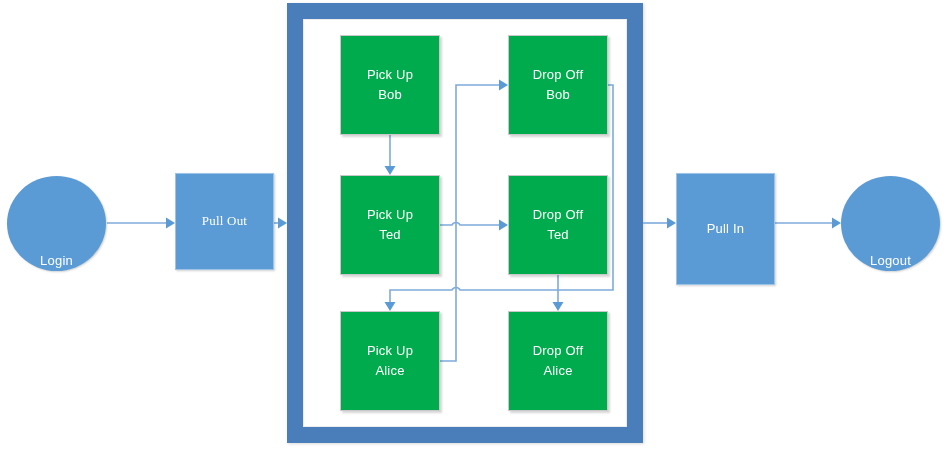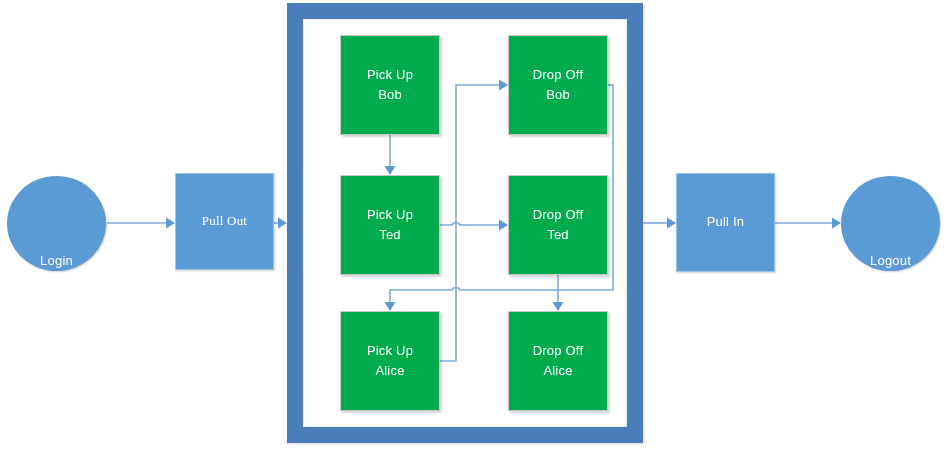--- a/index.html
+++ b/index.html
@@ -162,21 +162,21 @@
   <div class="node node-rect-green" style="left:340px; top:311px; width:100px; height:100px;">
     <span>Pick Up</span>
     <span class="line2">Alice</span>
   </div>
 
   <div class="node node-rect-green" style="left:508px; top:311px; width:100px; height:100px;">
     <span>Drop Off</span>
     <span class="line2">Alice</span>
   </div>
 
-  <div class="node node-rect-blue" style="left:676px; top:173px; width:99px; height:99px;">
+  <div class="node node-rect-blue" style="left:676px; top:173px; width:99px; height:112px;">
     <span>Pull In</span>
   </div>
 
   <div class="node node-circle" style="left:841px; top:176px; width:99px; height:95px;">
     <span>Logout</span>
   </div>
 
 </div>
 
 </body></html>

